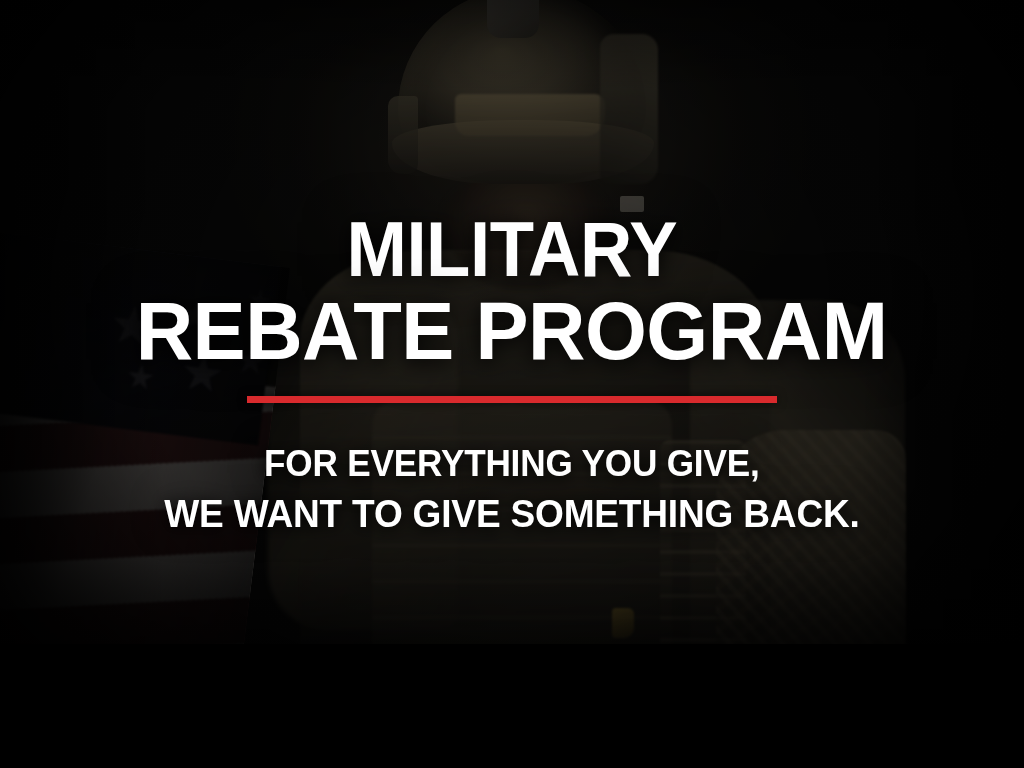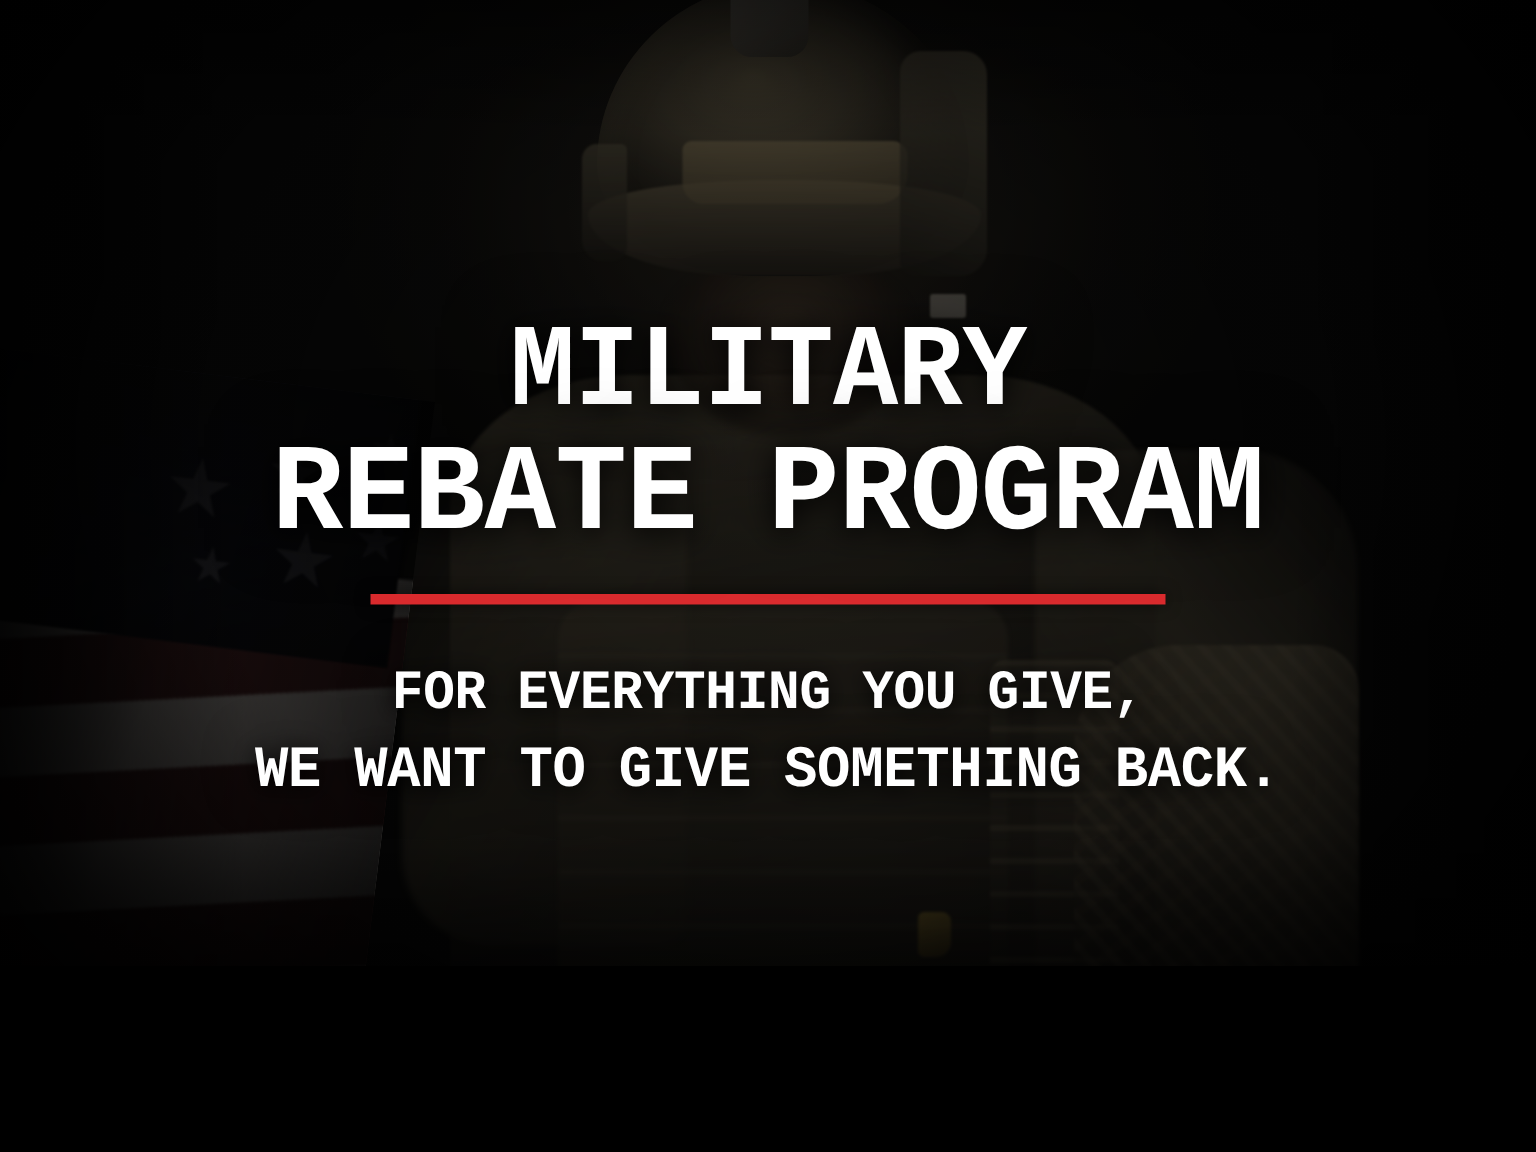--- a/index.html
+++ b/index.html
@@ -6,21 +6,21 @@
     margin: 0;
     padding: 0;
     background: #000;
   }
   #poster {
     position: relative;
     width: 1024px;
     height: 644px;
     overflow: hidden;
     background: #060606;
-    font-family: Liberation Mono, monospace;
+    font-family: Liberation Sans, sans-serif;
     user-select: none;
   }
 
   
   .bg-layer { position: absolute; inset: 0; }
 
   .photo-base {
     background:
       radial-gradient(ellipse 380px 300px at 520px 140px, rgba(70,62,48,0.55) 0%, rgba(30,27,22,0.25) 55%, rgba(0,0,0,0) 78%),
       radial-gradient(ellipse 330px 420px at 560px 520px, rgba(62,56,44,0.50) 0%, rgba(24,22,18,0.22) 58%, rgba(0,0,0,0) 80%),

